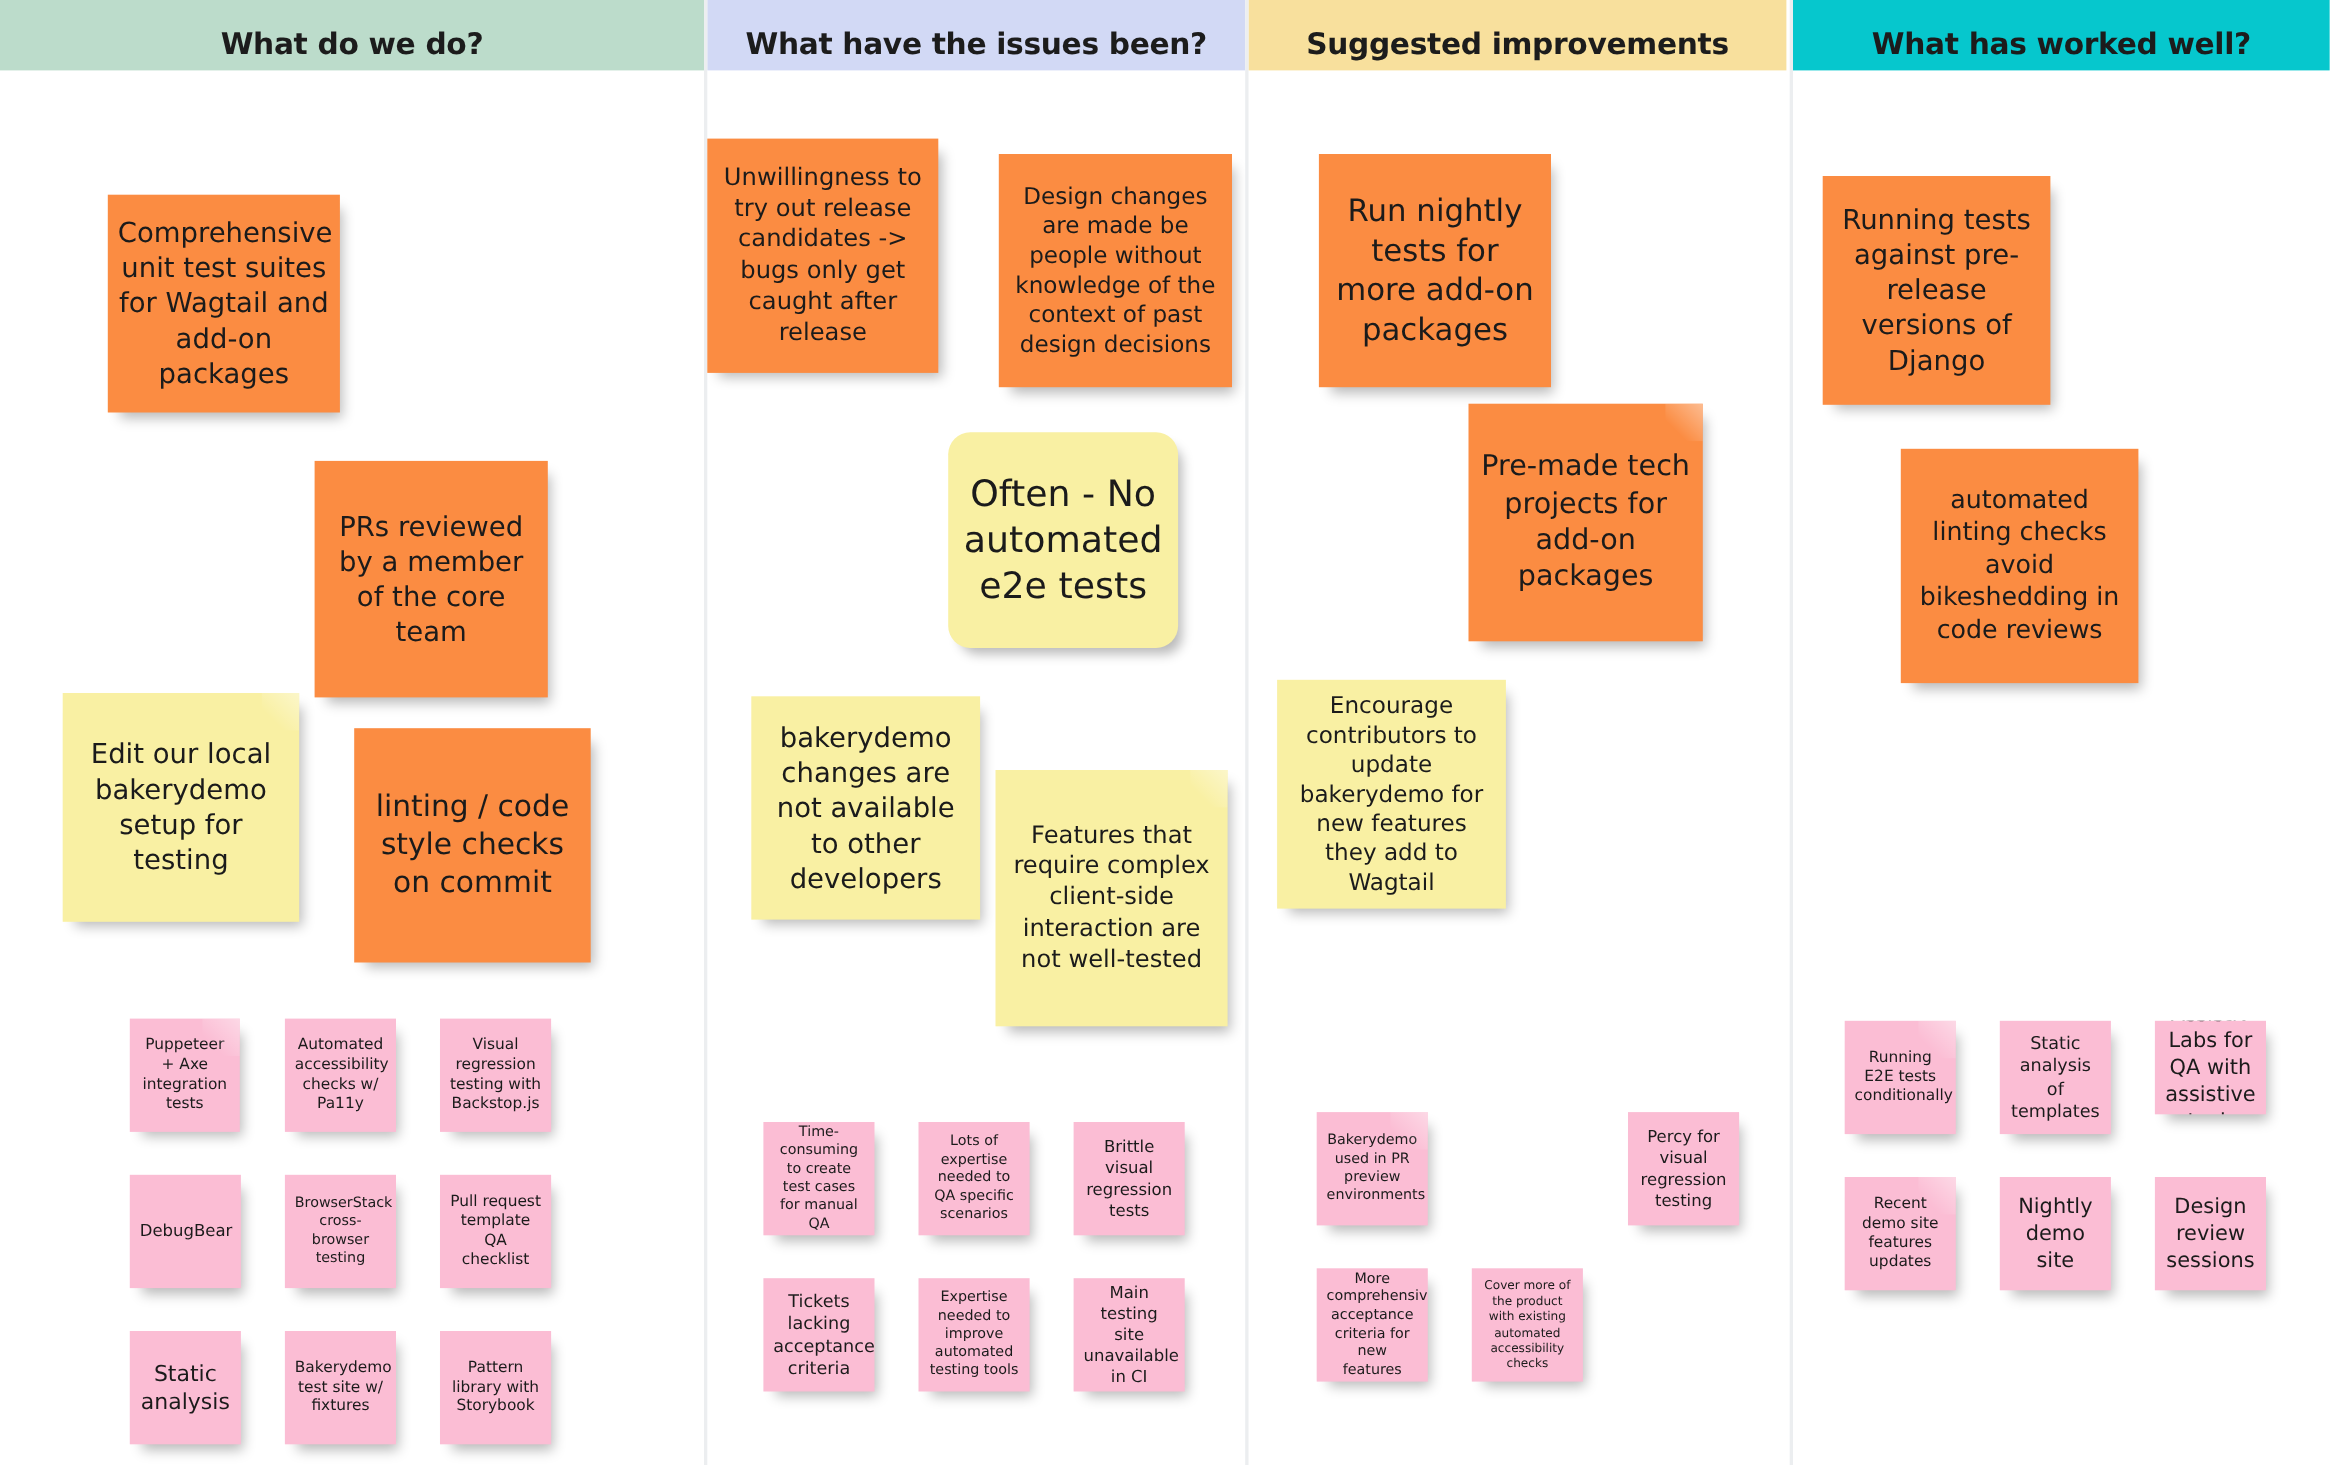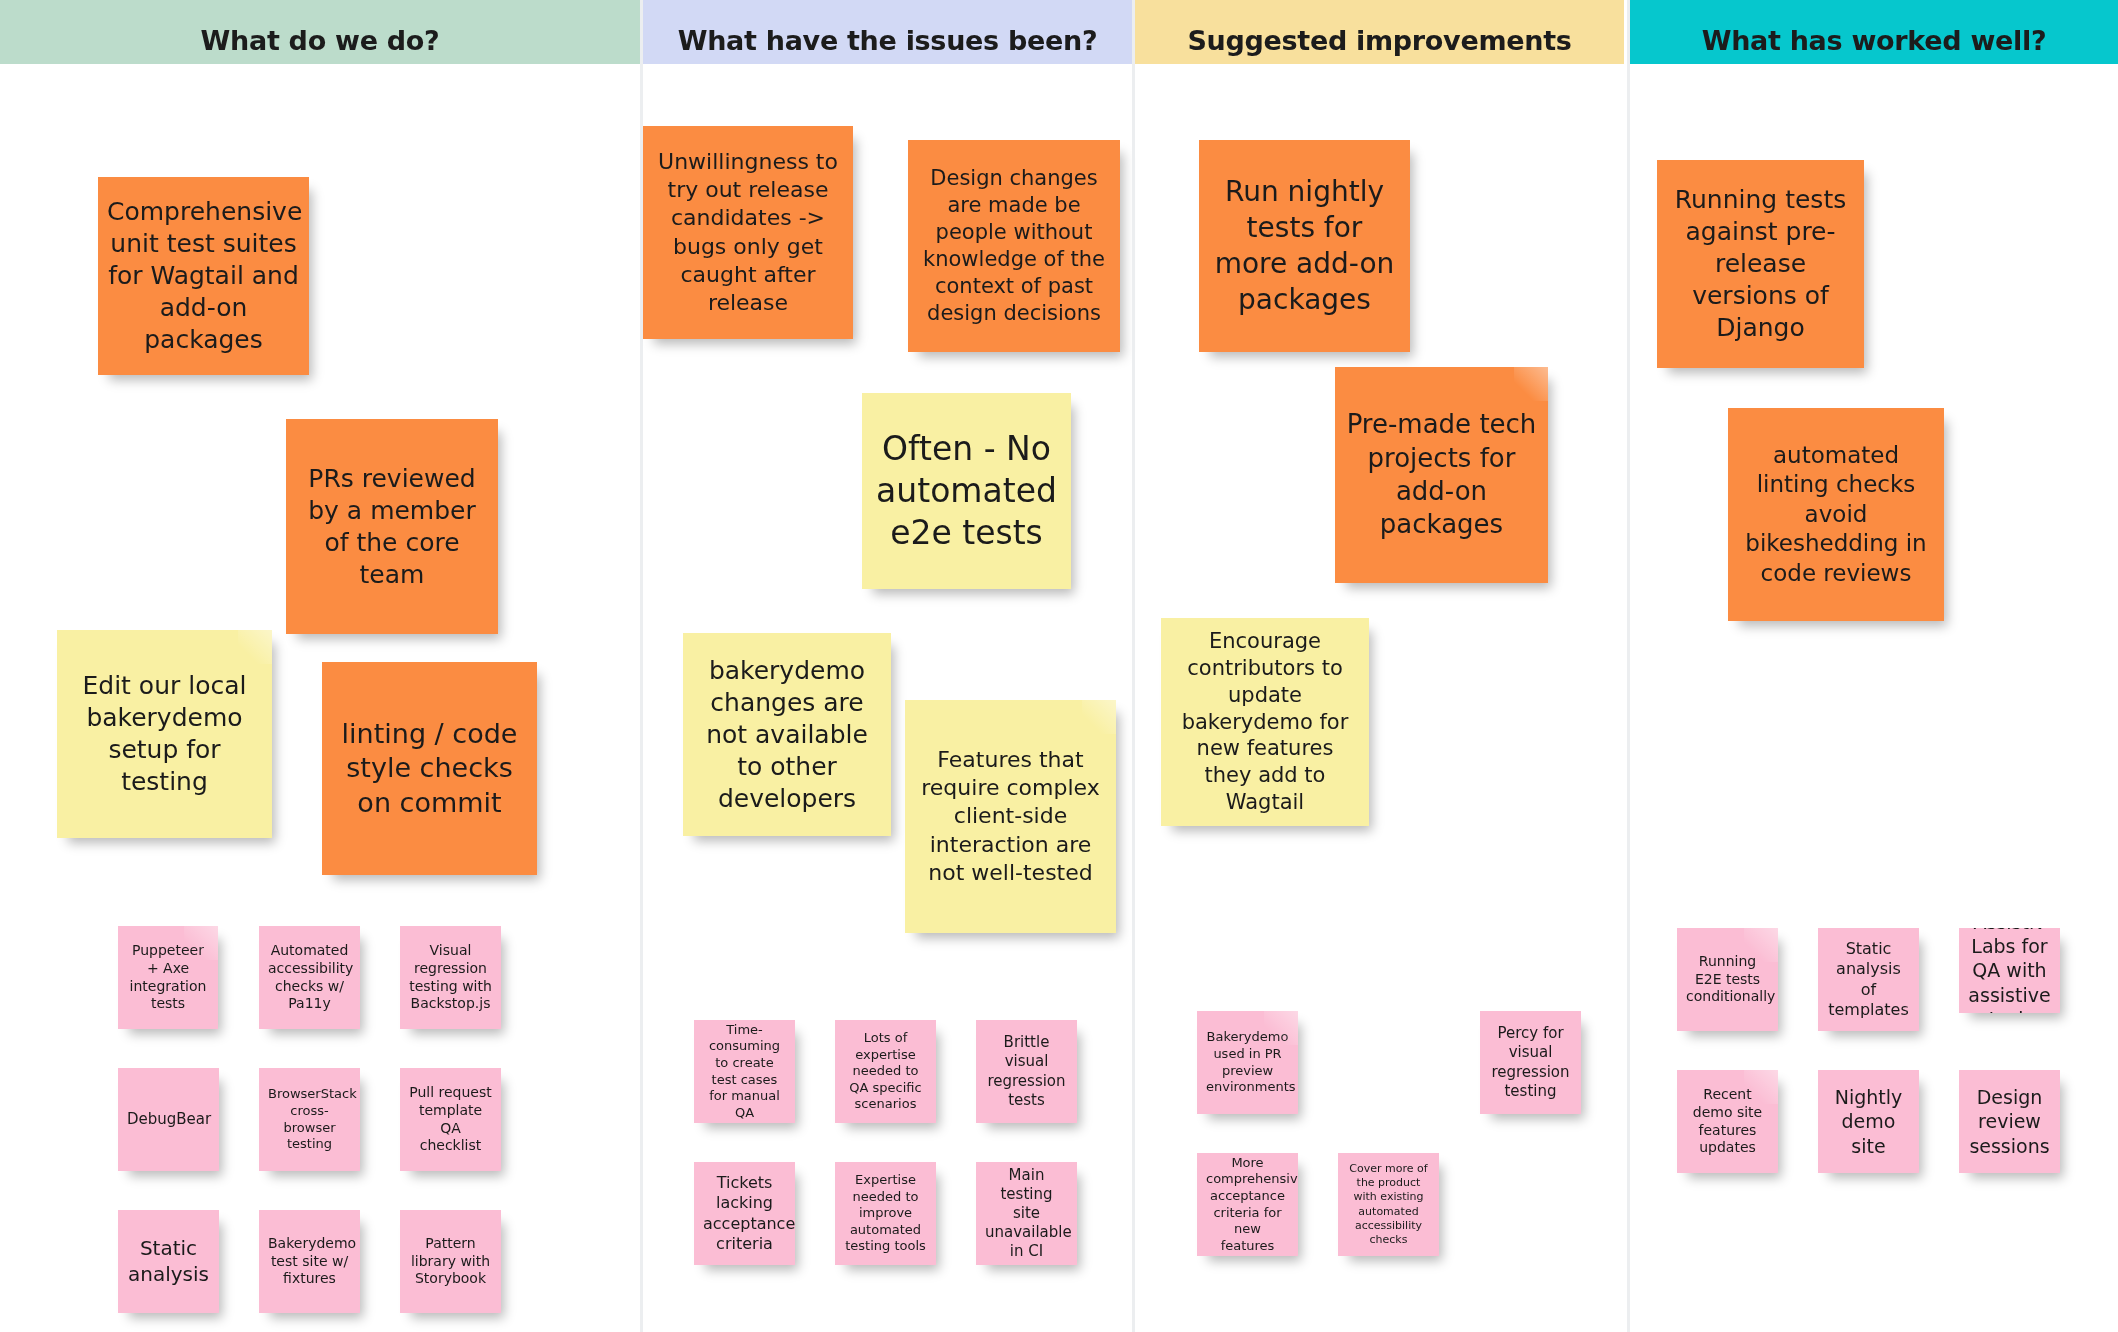--- a/index.html
+++ b/index.html
@@ -132,21 +132,21 @@
     <div class="col-header" style="left: 643px; width: 489px; background: rgb(210, 217, 245);">
       <span class="col-header-title">What have the issues been?</span>
     </div>
     <div class="col-divider" style="left: 640px; background: rgb(236, 238, 240);"></div>
     <div class="note orange" style="left: 643px; top: 126px; width: 210px; height: 213px; font-size: 22px;">
       <span class="txt">Unwillingness to try out release candidates -&gt; bugs only get caught after release</span>
     </div>
     <div class="note orange" style="left: 908px; top: 140px; width: 212px; height: 212px; font-size: 21px;">
       <span class="txt">Design changes are made be people without knowledge of the context of past design decisions</span>
     </div>
-    <div class="note yellow" style="left: 862px; top: 393px; width: 209px; height: 196px; font-size: 33px;">
+    <div class="note yellow" style="left: 862px; top: 393px; width: 209px; height: 196px; font-size: 33px; border-radius: 20px;">
       <span class="txt">Often - No automated e2e tests</span>
     </div>
     <div class="note yellow" style="left: 683px; top: 633px; width: 208px; height: 203px; font-size: 25px;">
       <span class="txt">bakerydemo changes are not available to other developers</span>
     </div>
     <div class="note yellow sheen" style="left: 905px; top: 700px; width: 211px; height: 233px; font-size: 22px;">
       <span class="txt">Features that require complex client-side interaction are not well-tested</span>
     </div>
     <div class="note pink" style="left: 694px; top: 1020px; width: 101px; height: 103px; font-size: 13px;">
       <span class="txt">Time-consuming to create test cases for manual QA</span>

